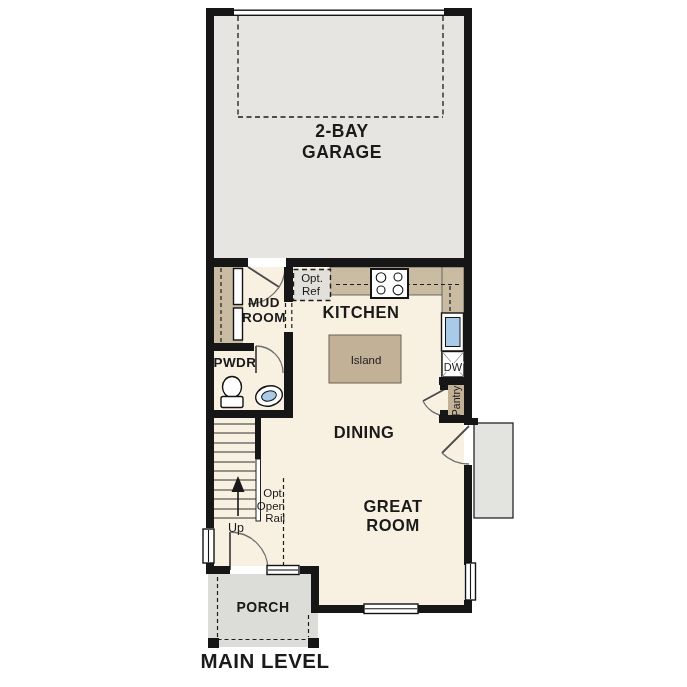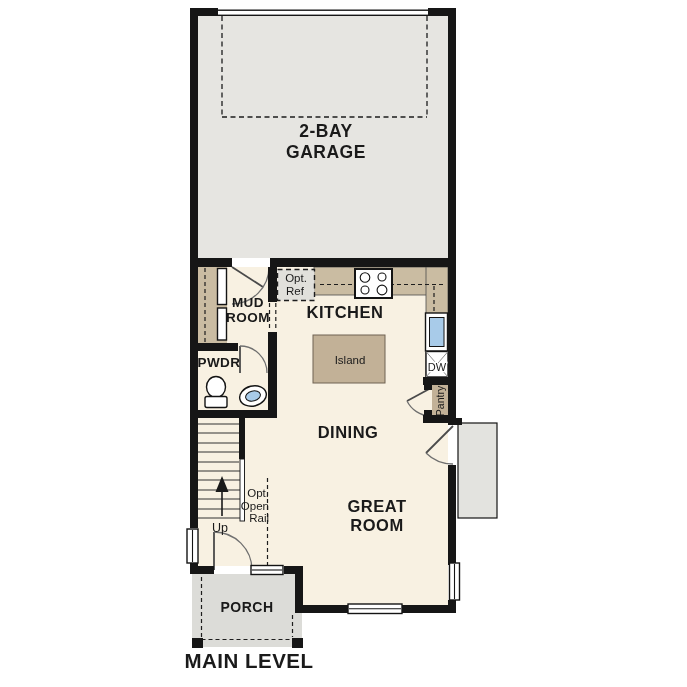--- a/index.html
+++ b/index.html
@@ -1,16 +1,16 @@
 <!DOCTYPE html>
 <html><head>
 <meta charset="utf-8">
 <style>
   html,body { margin:0; padding:0; background:#ffffff; }
-  .stage { width:661px; height:687px; position:relative; background:#fff; }
+  .stage { width:661px; height:687px; position:relative; background:#fff;padding-left:16px; }
   svg text { font-family:"Liberation Sans","DejaVu Sans",sans-serif; }
   .lbl { font-weight:bold; letter-spacing:.5px; }
   .lbl-sm { font-weight:normal; }
   .dashln { fill:none; stroke:#1d1d1d; stroke-width:1.3; stroke-dasharray:5 3.5; }
   .dashln2 { fill:none; stroke:#1d1d1d; stroke-width:1.2; stroke-dasharray:4 3; }
   .arc { fill:none; stroke:#6f6f6f; stroke-width:1.3; }
   .leaf { fill:none; stroke:#4a4a4a; stroke-width:1.8; }
   .fixture { fill:#ffffff; stroke:#141414; stroke-width:1.4; }
   .winline { stroke:#141414; stroke-width:1.1; }
 </style>

